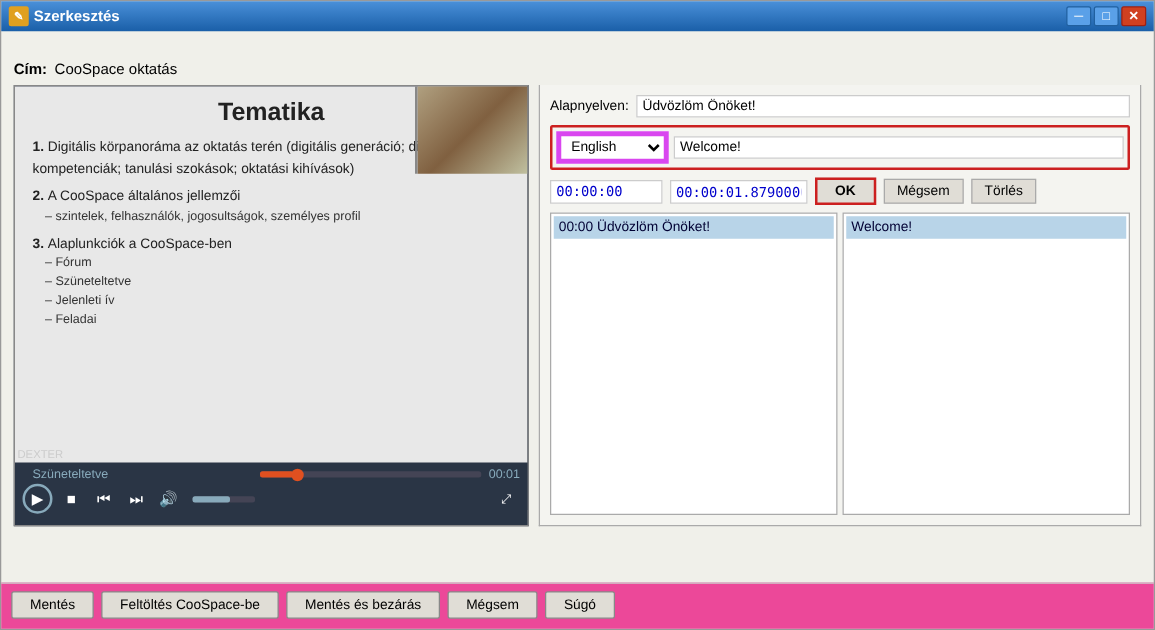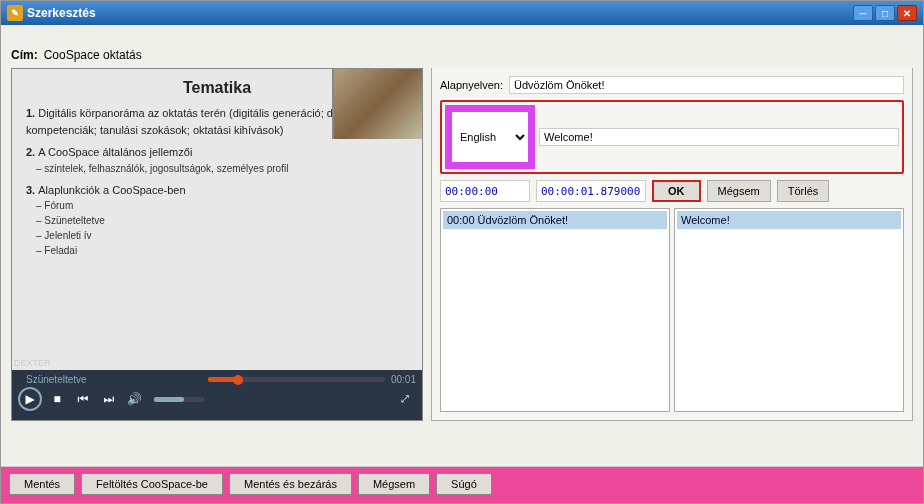--- a/index.html
+++ b/index.html
@@ -105,21 +105,21 @@
       background: #e8e8e8;
       width: 100%;
       height: calc(100% - 50px);
       padding: 10px 14px;
       color: #222;
       font-size: 11px;
       position: relative;
     }
     .slide-title {
       font-weight: bold;
-      font-size: 16px;
+      font-size: 20px;
       text-align: center;
       margin-bottom: 8px;
     }
     .slide-body { line-height: 1.5; }
     .slide-item { margin-bottom: 6px; }
     .slide-sub { margin-left: 10px; font-size: 10px; color: #333; }
 
     
     .person-img {
       position: absolute;
@@ -284,36 +284,37 @@
       display: flex;
       align-items: center;
       gap: 4px;
       border: 2px solid #cc2020;
       padding: 3px;
       border-radius: 2px;
     }
     .lang-select {
       width: 90px;
       font-size: 11px;
-      padding: 18px 4px;
-      border: 7px solid #d946ef;
+      padding: 2px 4px;
+      border: 4px solid #d946ef;
       background: white;
       cursor: pointer;
     }
     .trans-input {
       flex: 1;
       font-size: 11px;
       padding: 2px 4px;
       border: 1px solid #ccc;
       background: white;
     }
 
     
     .time-row {
       display: flex;
+      align-items: center;
       gap: 6px;
     }
     .time-field {
       width: 90px;
       font-size: 11px;
       padding: 2px 4px;
       border: 1px solid #ccc;
       background: white;
       color: #00c;
       font-family: monospace;

